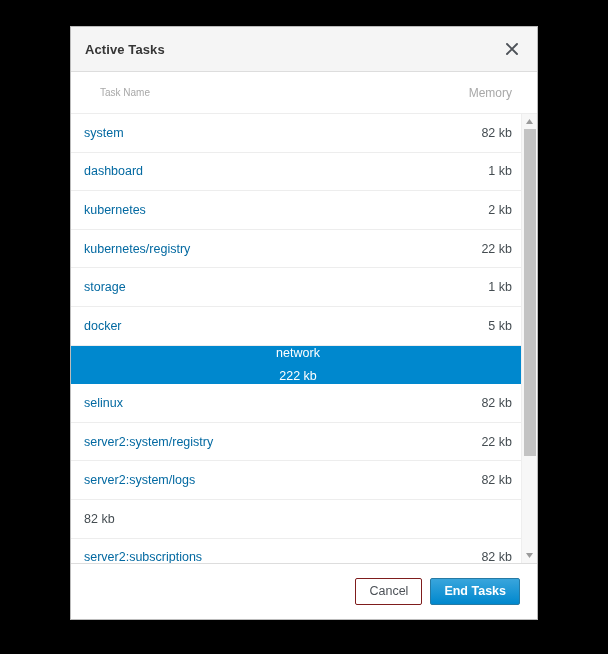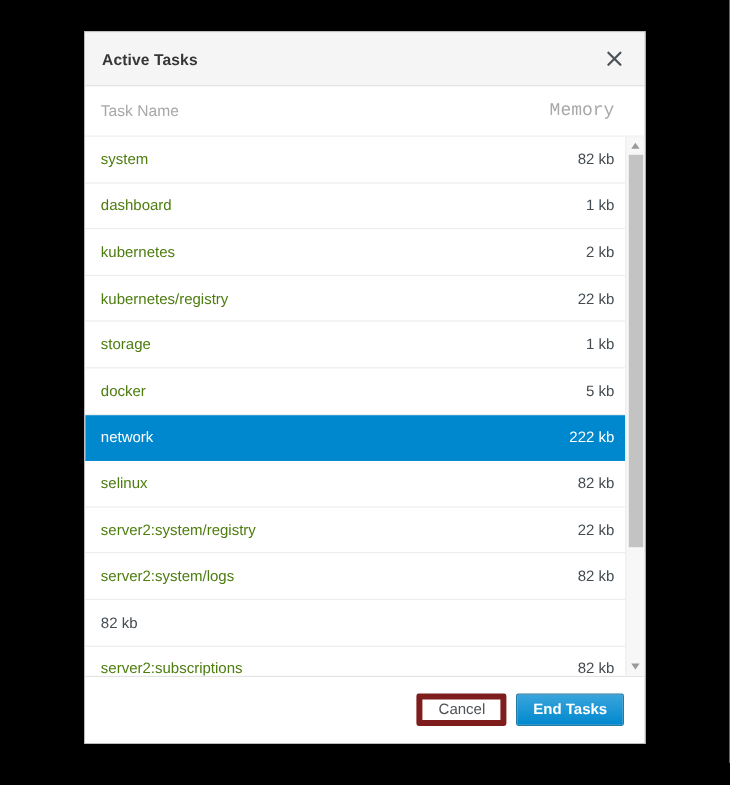--- a/index.html
+++ b/index.html
@@ -74,29 +74,29 @@
     height: 42px;
     background: #ffffff;
     border-bottom: 1px solid #ededed;
     display: flex;
     align-items: center;
     padding: 0 25px 0 13px;
     box-sizing: border-box;
   }
   .col-header .c-name {
     flex: 1 1 auto;
-    font-size: 13px;
+    font-size: 10px;
     color: #a8a8a8;
+    margin-left: 16px;
   }
   .col-header .c-mem {
     flex: 0 0 auto;
-    font-size: 15px;
+    font-size: 12px;
     color: #a8a8a8;
     text-align: right;
-    font-family: Liberation Mono, monospace;
   }
 
   
   .list-wrap {
     flex: 1 1 auto;
     position: relative;
     overflow: hidden;
     background: #ffffff;
   }
   .list-viewport {
@@ -112,33 +112,34 @@
     display: flex;
     align-items: center;
     padding: 0 9px 0 13px;
     box-sizing: border-box;
     border-bottom: 1px solid #ededed;
     cursor: pointer;
   }
   .task-row .t-name {
     flex: 1 1 auto;
     font-size: 12.5px;
-    color: #4d7c0f;
+    color: #0369a1;
     white-space: nowrap;
     overflow: hidden;
   }
   .task-row .t-mem {
     flex: 0 0 auto;
     font-size: 12.5px;
     color: #444c51;
     text-align: right;
   }
   .task-row.selected {
     background: #0088ce;
     border-bottom-color: #0088ce;
+    flex-direction: column;
   }
   .task-row.selected .t-name,
   .task-row.selected .t-mem {
     color: #ffffff;
   }
 
   
   .scrollbar {
     position: absolute;
     right: 0;
@@ -200,21 +201,21 @@
     border-radius: 2px;
     cursor: pointer;
     box-sizing: border-box;
     line-height: 1;
     display: inline-flex;
     align-items: center;
     justify-content: center;
   }
   .btn-default {
     background: #ffffff;
-    border: 5px solid #7f1d1d;
+    border: 1px solid #7f1d1d;
     color: #4d5258;
     margin-left: 12px;
   }
   .btn-primary {
     background: linear-gradient(to bottom, #39a5dc 0%, #0088ce 100%);
     border: 1px solid #267aa4;
     color: #ffffff;
     font-weight: bold;
   }
 </style>

